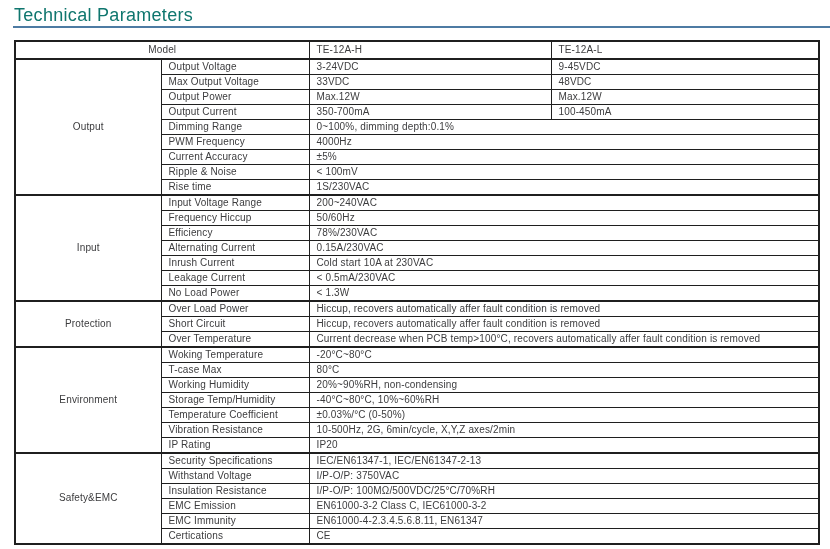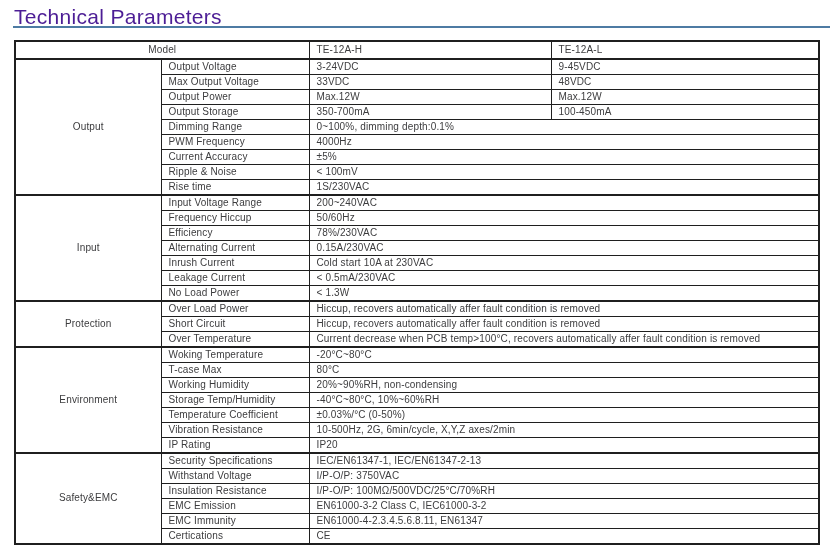--- a/index.html
+++ b/index.html
@@ -7,23 +7,23 @@
     width: 830px; height: 549px;
     background: #ffffff;
     font-family: "Liberation Sans", sans-serif;
     color: #3c3c3e;
     position: relative;
     overflow: hidden;
   }
   .page-title {
     position: absolute;
     left: 14px; top: 5px;
-    font-size: 21px;
+    font-size: 18px;
     letter-spacing: 0.3px;
-    color: #4c1d95;
+    color: #0f766e;
   }
   .title-rule {
     position: absolute;
     left: 13px; top: 26px; right: 0;
     height: 2px;
     background: #4d7ba3;
   }
   table.spec {
     position: absolute;
     left: 14px; top: 40px;
@@ -83,21 +83,21 @@
       <td class="p">Max Output Voltage</td>
       <td class="vh">33VDC</td>
       <td class="vl">48VDC</td>
     </tr>
     <tr>
       <td class="p">Output Power</td>
       <td class="vh">Max.12W</td>
       <td class="vl">Max.12W</td>
     </tr>
     <tr>
-      <td class="p">Output Storage</td>
+      <td class="p">Output Current</td>
       <td class="vh">350-700mA</td>
       <td class="vl">100-450mA</td>
     </tr>
     <tr>
       <td class="p">Dimming Range</td>
       <td class="vs" colspan="2">0~100%, dimming depth:0.1%</td>
     </tr>
     <tr>
       <td class="p">PWM Frequency</td>
       <td class="vs" colspan="2">4000Hz</td>

